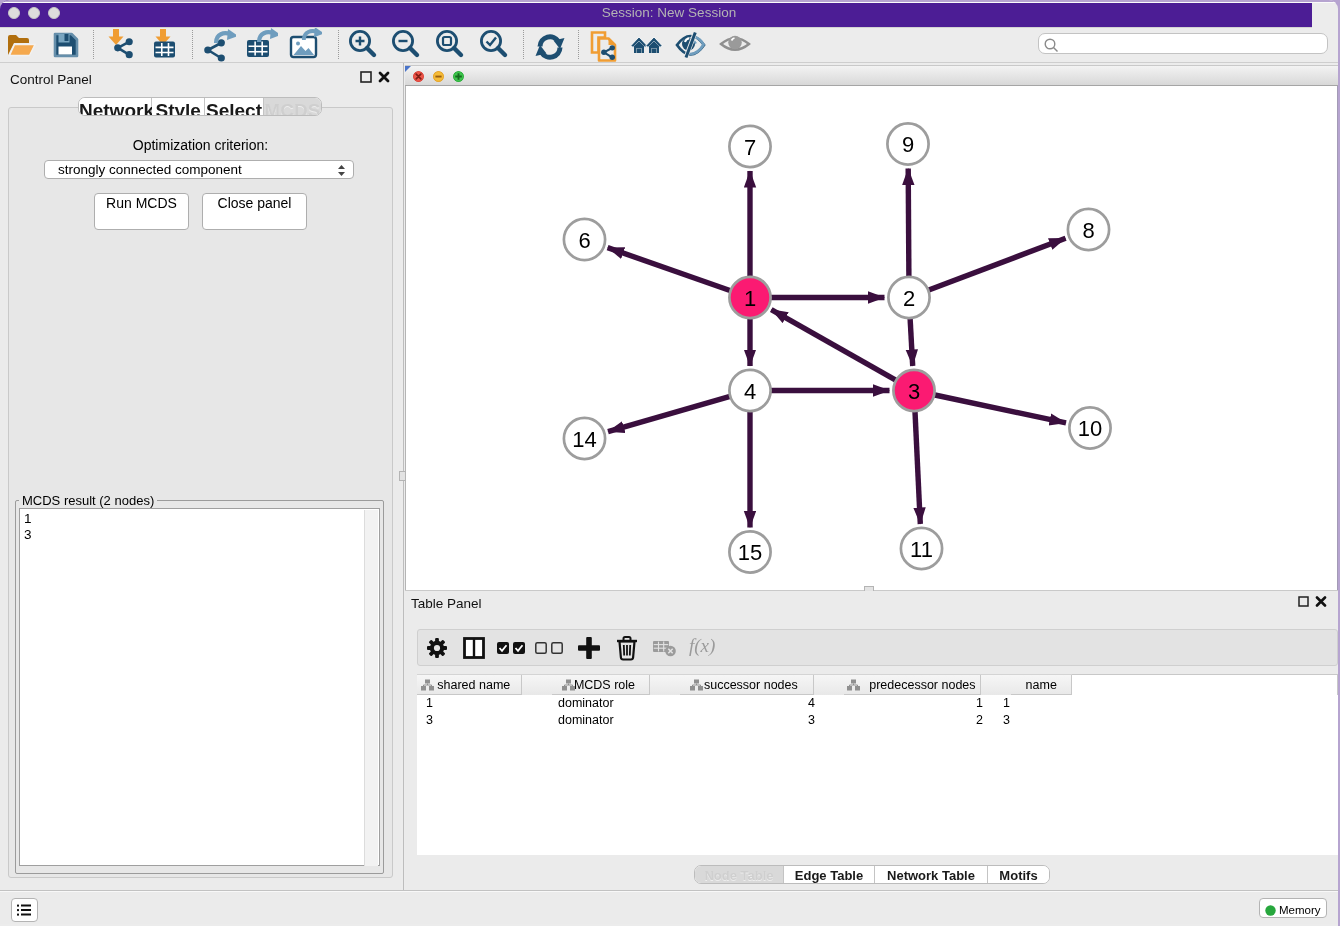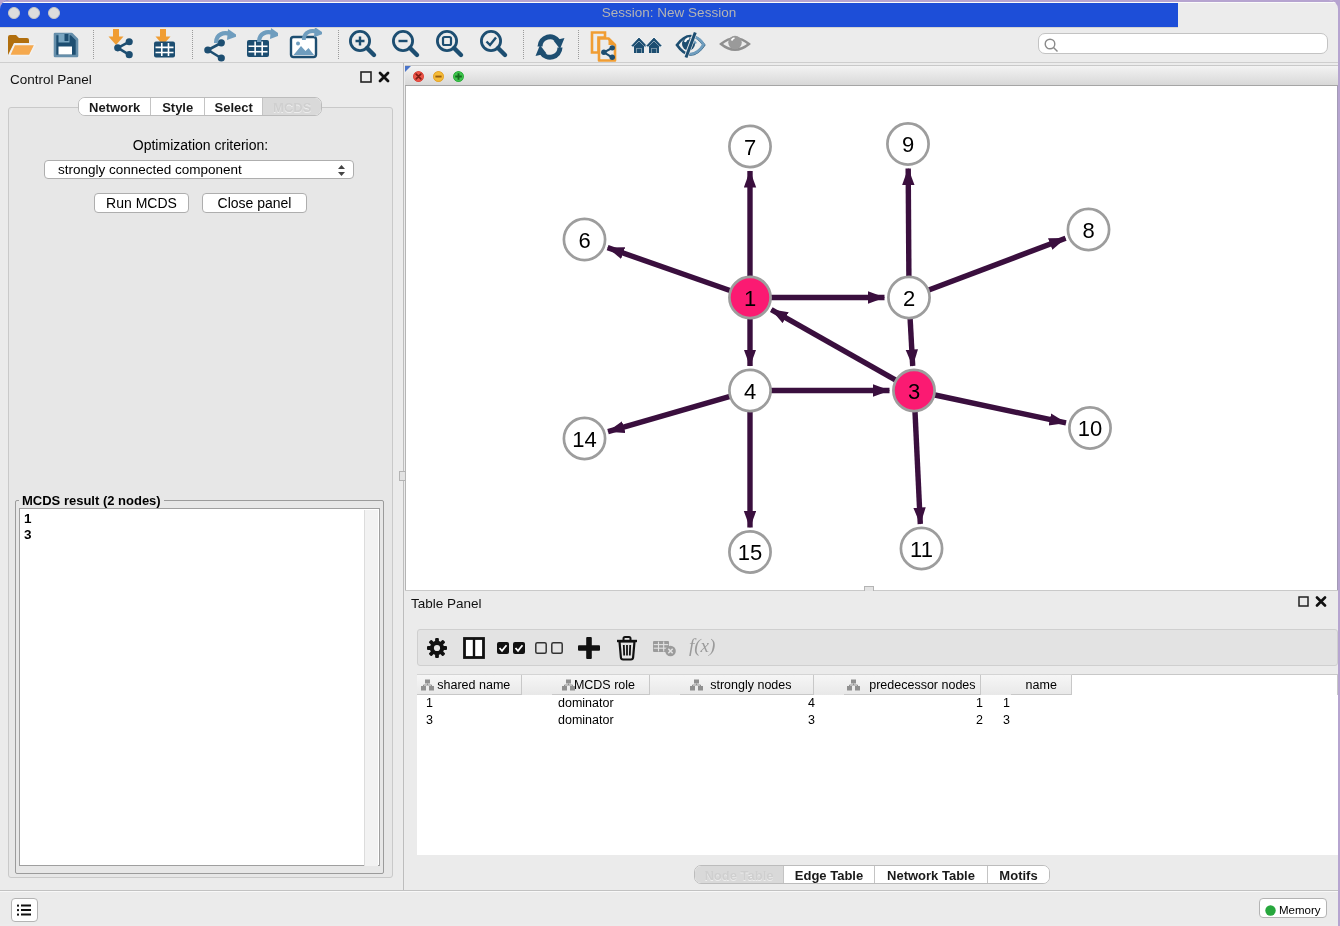--- a/index.html
+++ b/index.html
@@ -1,41 +1,41 @@
 <!DOCTYPE html>
 <html><head>
 <meta charset="utf-8">
 <style>
 * { margin:0; padding:0; box-sizing:border-box; }
 html,body { width:1340px; height:926px; overflow:hidden; }
 body { background:#b6a4d0; font-family:"Liberation Sans", sans-serif; position:relative; }
 #win { position:absolute; left:0; top:0; width:1338px; height:926px; background:#ececec; border-radius:9px 9px 0 0; overflow:hidden; }
 .abs { position:absolute; }
 
-#titlebar { position:absolute; left:0; top:0; width:1178px; height:28px; background:#1d4ed8; border-bottom:1px solid #d3d3d3; }
+#titlebar { position:absolute; left:0; top:0; width:1312px; height:28px; background:#4c1d95; border-bottom:1px solid #d3d3d3; }
 .tl { position:absolute; top:7px; width:12px; height:12px; border-radius:50%; background:#dddddd; border:1px solid #c6c6c6; }
 #title-text { position:absolute; top:5px; left:0; width:1338px; text-align:center; font-size:13.5px; color:#b4b4b4; }
 
 #toolbar { position:absolute; left:0; top:28px; width:1338px; height:35px; background:#ececec; border-bottom:1px solid #cecece; }
 .tsep { position:absolute; top:2px; height:29px; width:0; border-left:1px dotted #9a9a9a; }
 .ticon { position:absolute; top:1px; }
 #searchbox { position:absolute; left:1038px; top:5px; width:290px; height:21px; background:#fff; border:1px solid #c3c3c3; border-radius:7px; }
 
 #cpanel { position:absolute; left:0; top:63px; width:401px; height:827px; background:#ebebeb; }
 #cp-head { position:absolute; left:10px; top:9px; font-size:13.5px; color:#111; }
 #cp-content { position:absolute; left:8px; top:44px; width:385px; height:771px; background:#e7e7e7; border:1px solid #c9c9c9; border-radius:3px; }
 .seg { position:absolute; display:flex; border:1px solid #bcbcbc; border-radius:7px; overflow:hidden; background:#fff; }
-.seg div { font-size:13px; font-weight:bold; color:#1a1a1a; text-align:center; padding-top:2px; border-right:1px solid #c4c4c4; background:#fff; height:100%; }
+.seg div { font-size:19px; font-weight:bold; color:#1a1a1a; text-align:center; padding-top:2px; border-right:1px solid #c4c4c4; background:#fff; height:100%; }
 .seg div:last-child { border-right:none; }
 .seg .sel { background:#d9d9d9; color:#cfcfcf; text-shadow:0 1px 0 #eee; }
 #cp-tabs { left:78px; top:34px; width:244px; height:19px; }
 #opt-label { position:absolute; left:0; top:74px; width:401px; text-align:center; font-size:14px; color:#000; }
 #dropdown { position:absolute; left:44px; top:97px; width:310px; height:19px; background:#fff; border:1px solid #aeaeae; border-radius:4px; font-size:13.5px; padding:1px 0 0 13px; color:#000; }
-.btn { position:absolute; height:20px; background:#fff; border:1px solid #aeaeae; border-radius:4px; font-size:14px; text-align:center; padding-top:1px; color:#000; }
-#fieldset { position:absolute; left:15px; top:437px; width:369px; height:374px; border:1px solid #9b9b9b; border-radius:2px;font-weight:bold; }
+.btn { position:absolute; height:37px; background:#fff; border:1px solid #aeaeae; border-radius:4px; font-size:14px; text-align:center; padding-top:1px; color:#000; }
+#fieldset { position:absolute; left:15px; top:437px; width:369px; height:374px; border:1px solid #9b9b9b; border-radius:2px; }
 #fs-legend { position:absolute; left:3px; top:-8px; background:#e7e7e7; padding:0 3px; font-size:13px; color:#000; }
 #ta { position:absolute; left:3px; top:7px; width:361px; height:358px; background:#fff; border:1px solid #9f9f9f; font-size:13.5px; line-height:16px; padding:2px 0 0 4px; color:#000; }
 #ta-sb { position:absolute; right:1px; top:1px; width:14px; height:356px; background:#f2f2f2; border-left:1px solid #dcdcdc; }
 
 #vsplit { position:absolute; left:403px; top:63px; width:1px; height:827px; background:#bdbdbd; }
 #vhandle { position:absolute; left:399px; top:471px; width:9px; height:10px; background:#e3e3e3; border:1px solid #b4b4b4; }
 
 #netbar { position:absolute; left:405px; top:65px; width:933px; height:21px; background:linear-gradient(#f3f3f3,#d8d8d8); border-bottom:1px solid #a5a5a5; border-top:1px solid #c9c9c9; }
 #net-title { position:absolute; left:0; top:3px; width:933px; text-align:center; font-size:13px; color:#000; }
 .tl2 { position:absolute; top:4.5px; width:11px; height:11px; border-radius:50%; }
@@ -412,21 +412,21 @@
             </g>
             <path d="M6.5,4.5 V6 M2.5,7 V6 H10.5 V7" stroke="#909090" stroke-width="1" fill="none"></path>
           </svg><span style="margin-left:8px">MCDS role</span></div>
       <div class="hc" style="width:164px"><svg style="position:absolute;left:10px;top:4px" width="13" height="12">
             <g fill="#909090">
               <rect x="4" y="0.5" width="5" height="4"></rect>
               <rect x="0" y="7" width="5" height="4.5"></rect>
               <rect x="8" y="7" width="5" height="4.5"></rect>
             </g>
             <path d="M6.5,4.5 V6 M2.5,7 V6 H10.5 V7" stroke="#909090" stroke-width="1" fill="none"></path>
-          </svg><span style="margin-left:8px">strongly nodes</span></div>
+          </svg><span style="margin-left:8px">successor nodes</span></div>
       <div class="hc" style="width:168px"><svg style="position:absolute;left:3px;top:4px" width="13" height="12">
             <g fill="#909090">
               <rect x="4" y="0.5" width="5" height="4"></rect>
               <rect x="0" y="7" width="5" height="4.5"></rect>
               <rect x="8" y="7" width="5" height="4.5"></rect>
             </g>
             <path d="M6.5,4.5 V6 M2.5,7 V6 H10.5 V7" stroke="#909090" stroke-width="1" fill="none"></path>
           </svg><span style="margin-left:20px">predecessor nodes</span></div>
       <div class="hc" style="width:74px">name</div>
     </div>

